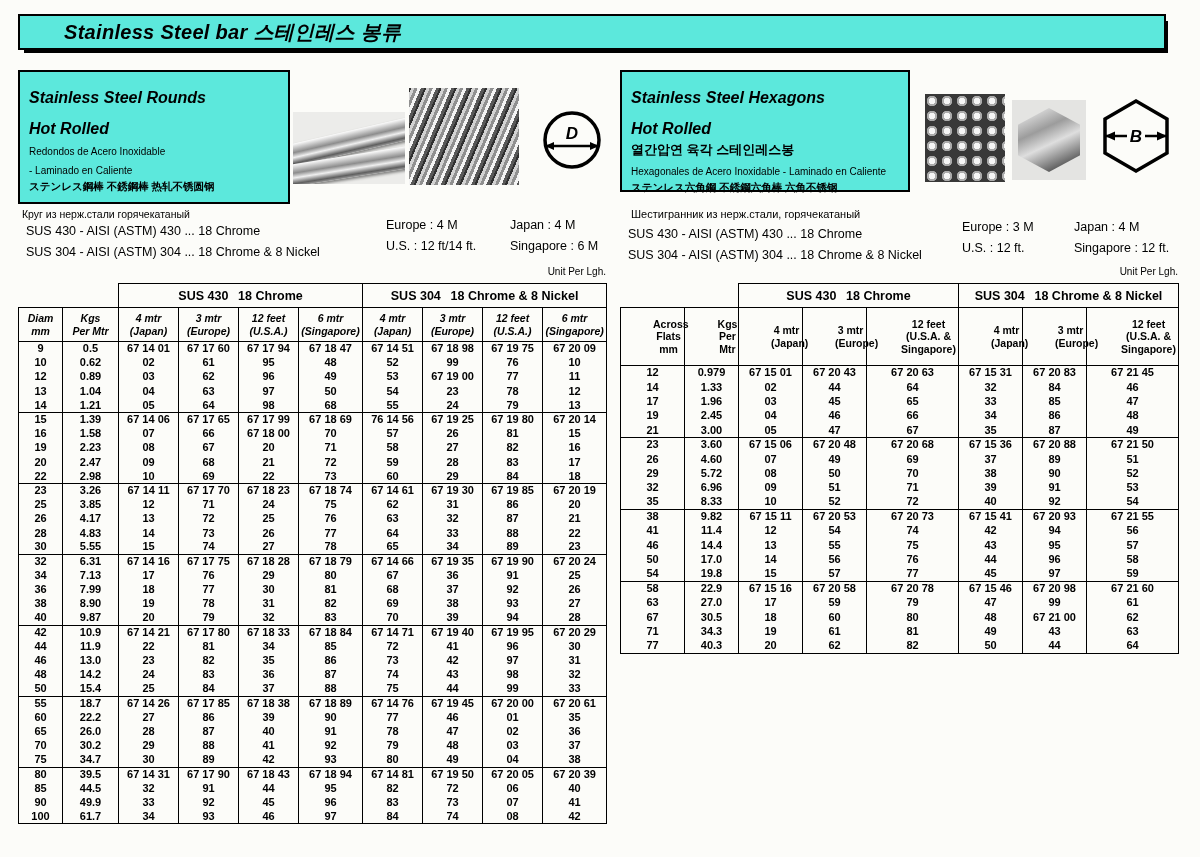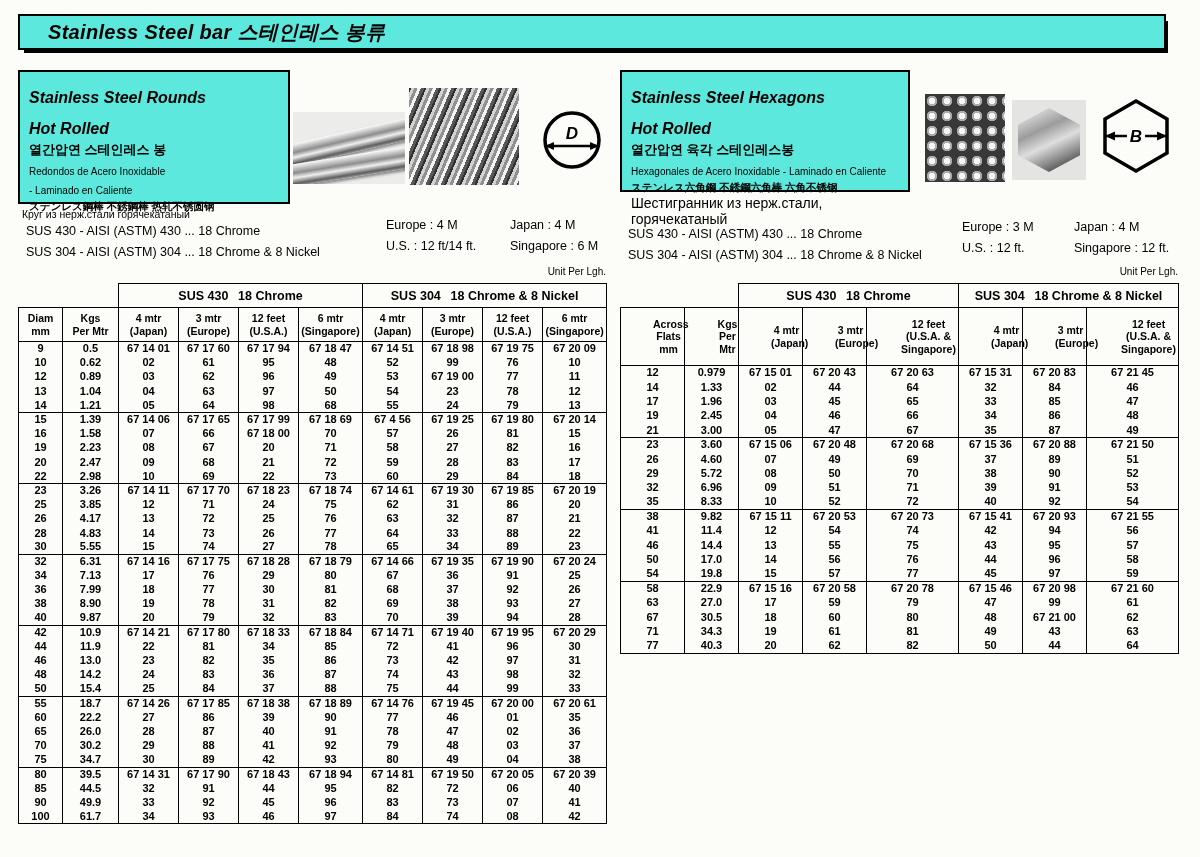--- a/index.html
+++ b/index.html
@@ -1,32 +1,32 @@
 <!DOCTYPE html>
 <html style="--accent-cyan: #5ce8dc;"><head>
 <meta charset="utf-8">
 <style>
   html,body { margin:0; padding:0; background:#ddd; }
   .page { position:relative; width:1200px; height:857px; background:#fcfcf9;
           font-family:"Liberation Sans", sans-serif; color:#000; overflow:hidden; margin:0 auto; }
 
   .banner { position:absolute; left:18px; top:14px; width:1148px; height:36px; box-sizing:border-box;
             background:var(--accent-cyan,#5ce8dc); border:2px solid #000; box-shadow:4px 5px 0 -2px #000;
-            display:flex; align-items:center; padding-left:28px; }
+            display:flex; align-items:center; padding-left:44px; }
   .banner span { font-size:20px; font-weight:bold; font-style:italic; letter-spacing:.3px; }
 
   .info-box { position:absolute; box-sizing:border-box; background:var(--accent-cyan,#5ce8dc);
               border:2px solid #000; padding:5px 9px 4px; }
   .rounds-box { left:18px; top:70px; width:272px; height:134px; }
   .hex-box    { left:620px; top:70px; width:290px; height:122px; }
   .info-box .t1  { font-size:16px; font-weight:bold; font-style:italic; line-height:1.18;margin-top:12px; }
   .info-box .kr  { font-size:13px; font-weight:bold; margin-top:2px; }
   .info-box .es  { font-size:10px; line-height:1.22; margin-top:7px; }
   .info-box .cjk { font-size:10.5px; font-weight:bold; margin-top:3px; }
-  .info-box .ru  { font-size:14px; margin-top:0; }
+  .info-box .ru  { font-size:11px; margin-top:13px; }
   .ru-caption { position:absolute; left:22px; top:208px; font-size:10.5px; }
 
   .photo { position:absolute; overflow:hidden; }
   .photo-rounds-a { left:293px; top:112px; width:112px; height:72px; background:#ececea; }
   .photo-rounds-a .bar { position:absolute; width:150%; height:22px; border-radius:11px;
       background:linear-gradient(#fbfbfb,#8d8d8d 40%,#efefef 62%,#5f5f5f 88%,#9a9a9a);
       box-shadow:0 2px 3px rgba(0,0,0,.45); }
   .photo-rounds-a .bar1 { left:-14px; top:16px; transform:rotate(-13deg); }
   .photo-rounds-a .bar2 { left:-18px; top:42px; transform:rotate(-9deg); }
   .photo-rounds-b { left:409px; top:88px; width:110px; height:97px;
@@ -56,40 +56,39 @@
   .unit-note-hex    { left:620px; top:266px; width:558px; }
 
   .cat-table { position:absolute; border-collapse:collapse; table-layout:fixed; }
   .rounds-table { left:18px;  top:283px; width:588px; }
   .hex-table    { left:620px; top:283px; width:558px; }
   .cat-table th, .cat-table td { border:1px solid #000; text-align:center; padding:0; font-weight:bold; box-sizing:border-box; }
   .cat-table thead th { white-space:pre-line; vertical-align:middle; }
   .cat-table tr.grp-row th.grp { font-size:12.5px; height:24px; }
   .cat-table th.spacer { border:none; background:transparent; }
   .cat-table tr.sub th { font-size:10.5px; line-height:1.15; }
-  .rounds-table tr.sub th { height:34px; }
+  .rounds-table tr.sub th { height:34px;font-style:italic; }
   .hex-table tr.sub th { height:58px;padding-left:32px; }
   .cat-table tbody td { border-top:none; border-bottom:none; font-size:11px; height:14.2px; line-height:1; }
   .hex-table tbody td { height:14.4px; }
   .cat-table tbody tr.group-start td { border-top:1px solid #000; }
   .cat-table tbody tr:last-child td { border-bottom:1px solid #000; }
 </style>
 </head>
 <body>
 
 <div class="page">
 
   <div class="banner">
     <span>Stainless Steel bar  스테인레스 봉류</span>
   </div>
 
   <div class="info-box rounds-box">
     <div class="t1">Stainless Steel Rounds</div>
     <div class="t1">Hot Rolled</div>
-    <div class="kr">열간압연 스테인레스 봉</div>
     <div class="es">Redondos de Acero Inoxidable</div>
     <div class="es">- Laminado en Caliente</div>
     <div class="cjk">ステンレス鋼棒 不銹鋼棒 热轧不锈圆钢</div>
   </div>
   <div class="ru-caption">Круг из нерж.стали горячекатаный</div>
 
   <div class="photo photo-rounds-a">
     <div class="bar bar1"></div>
     <div class="bar bar2"></div>
   </div>
@@ -222,21 +221,21 @@
           <td>79</td>
           <td>13</td>
         </tr>
         <tr class="group-start">
           <td>15</td>
           <td>1.39</td>
           <td>67 14 06</td>
           <td>67 17 65</td>
           <td>67 17 99</td>
           <td>67 18 69</td>
-          <td>67 4 56</td>
+          <td>76 14 56</td>
           <td>67 19 25</td>
           <td>67 19 80</td>
           <td>67 20 14</td>
         </tr>
         <tr>
           <td>16</td>
           <td>1.58</td>
           <td>07</td>
           <td>66</td>
           <td>67 18 00</td>

